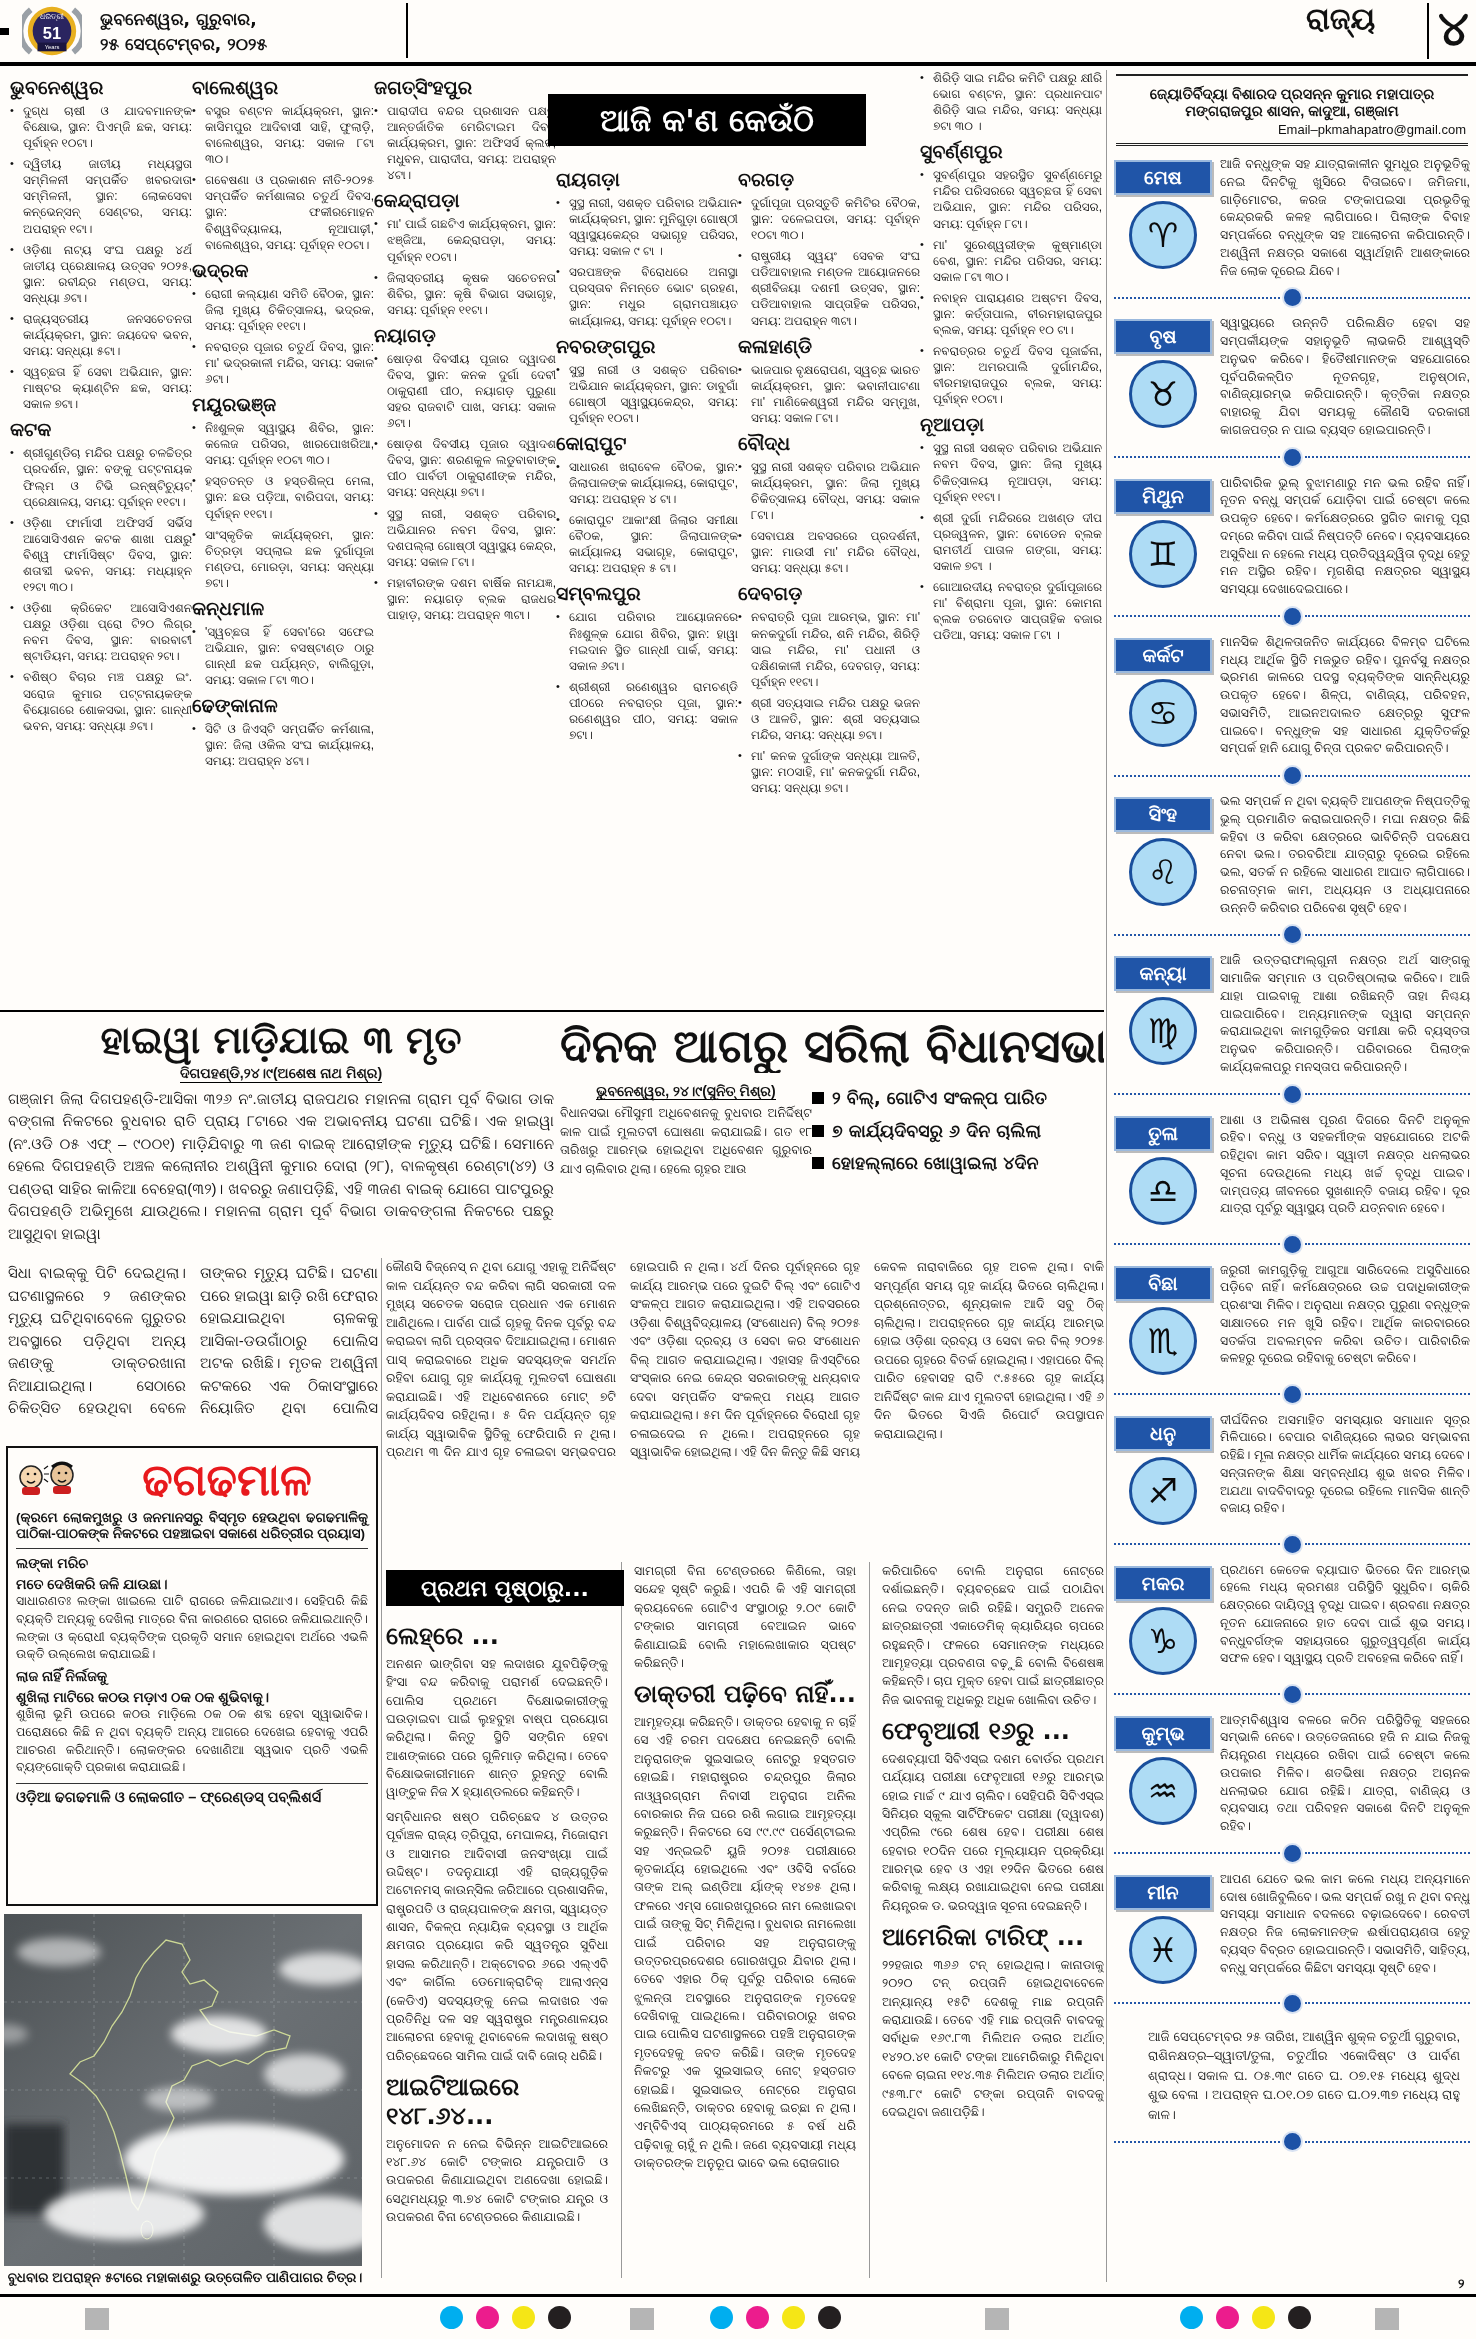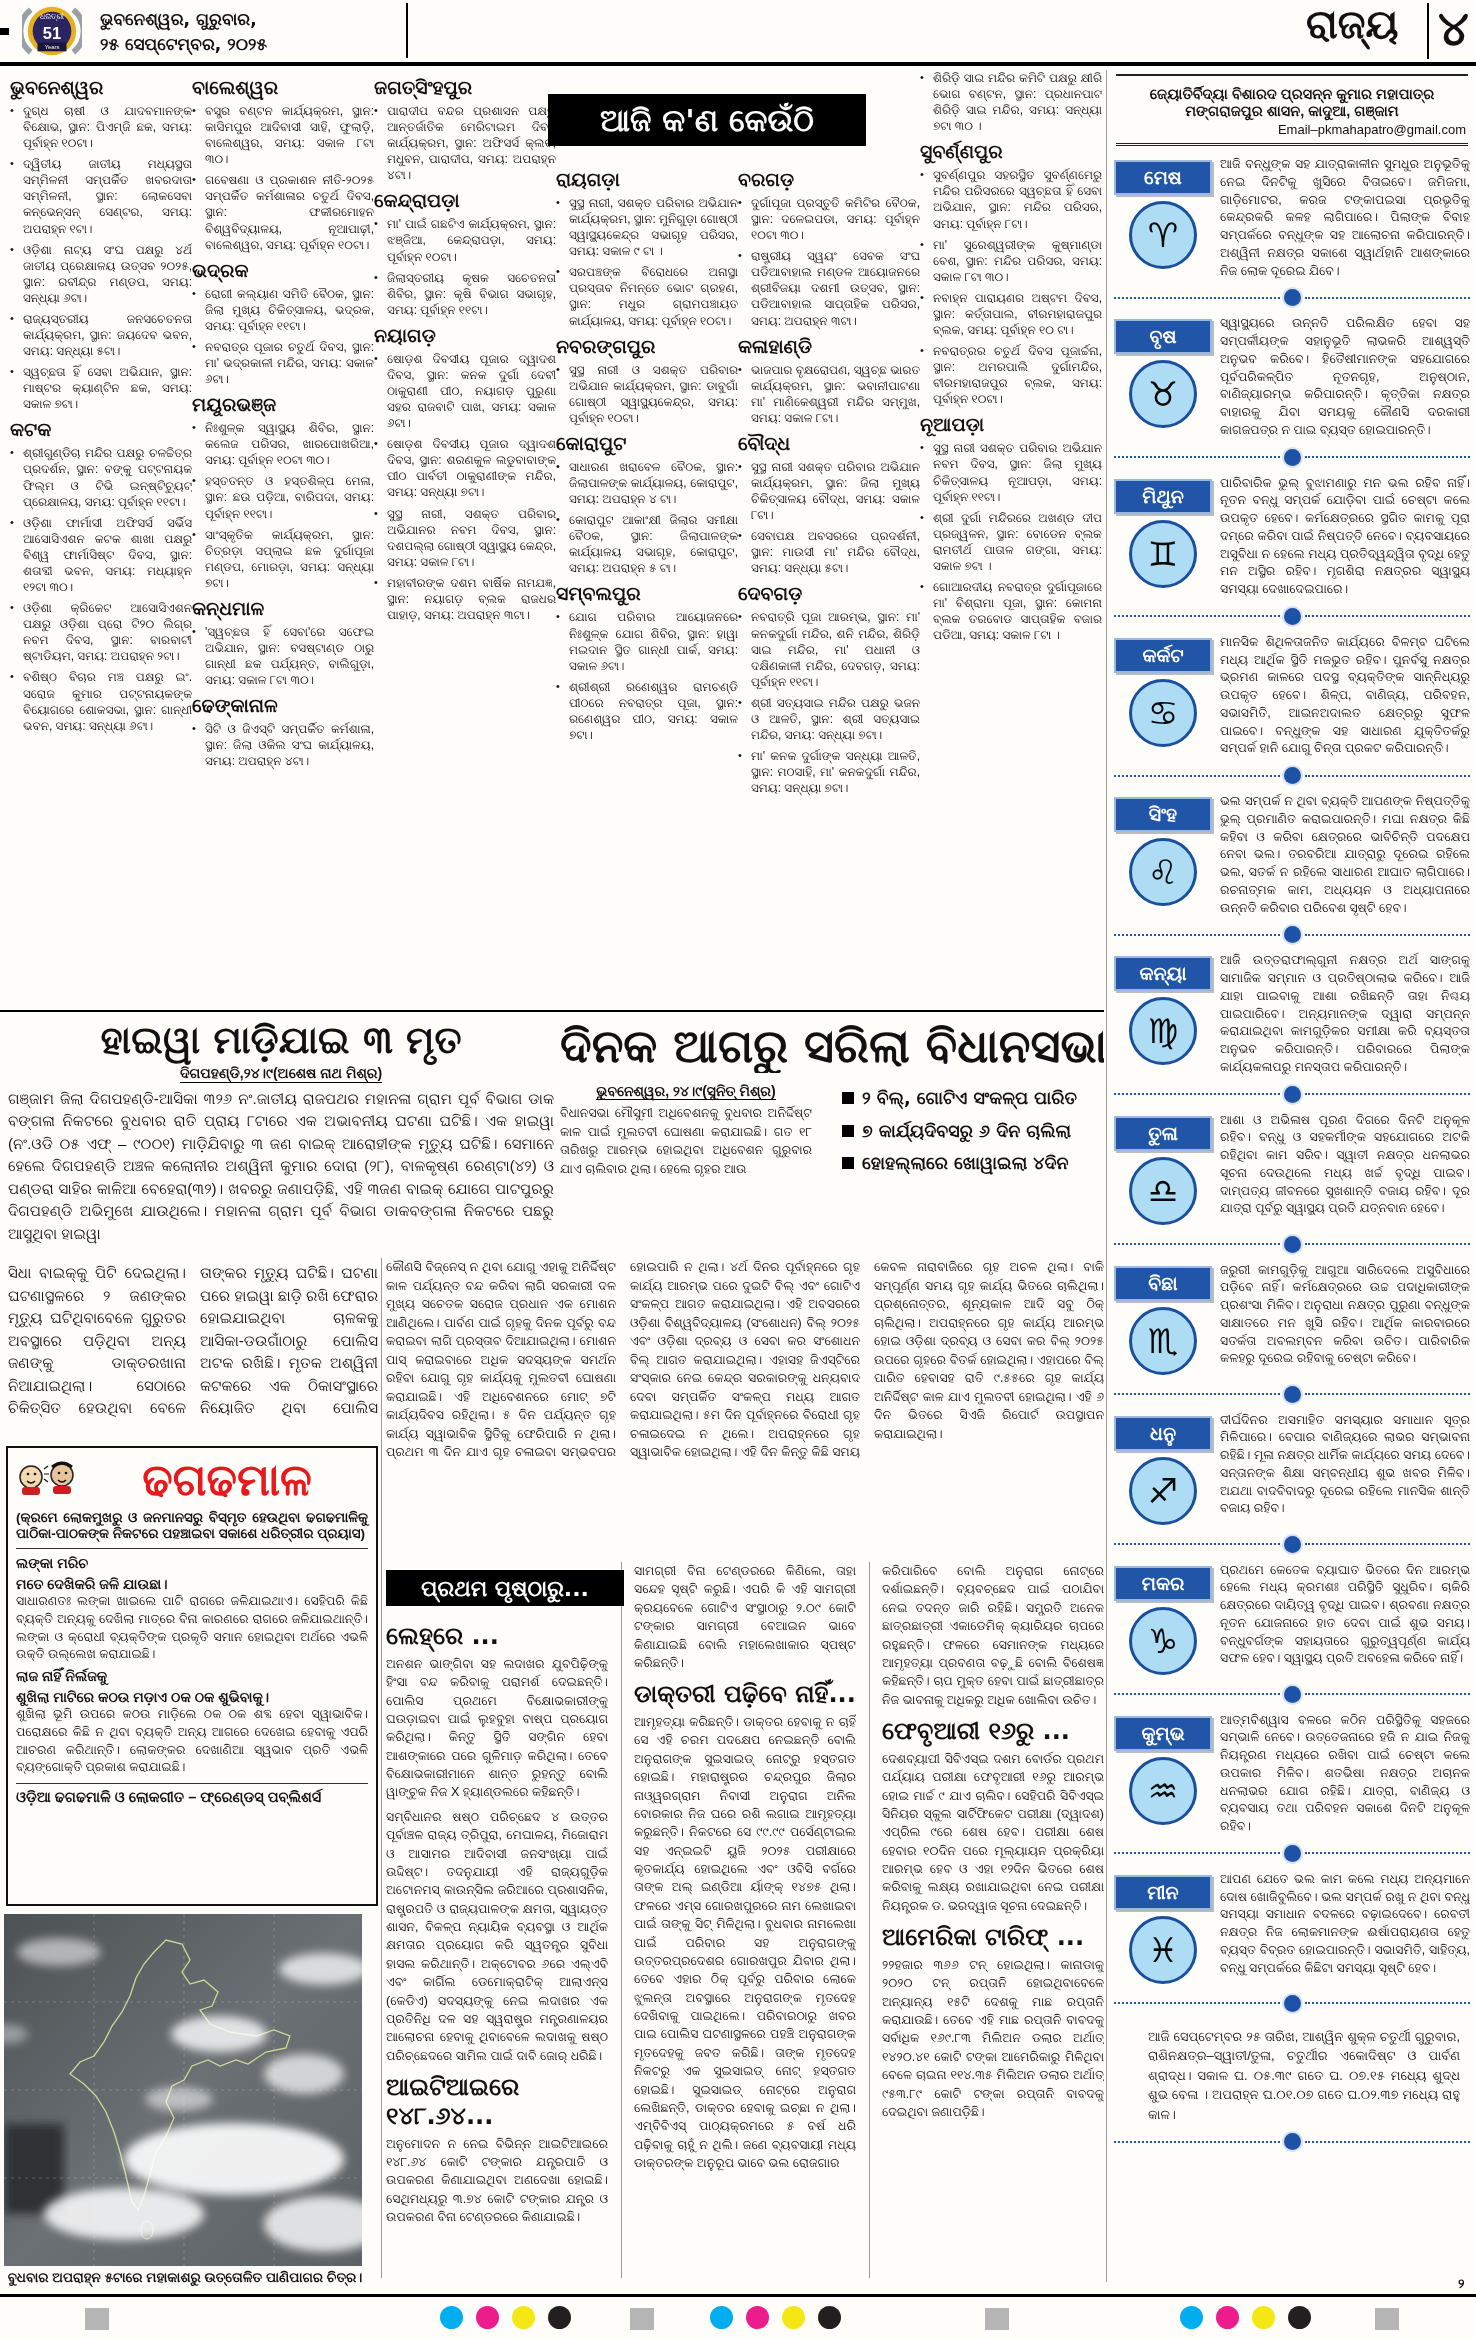--- a/index.html
+++ b/index.html
@@ -4,21 +4,21 @@
 <style>
   html,body{margin:0;padding:0;background:#fff;}
   .page{position:relative;width:1476px;height:2339px;background:#fffdfa;overflow:hidden;
         font-family:"Liberation Sans","DejaVu Sans",sans-serif;color:#111;}
   
   .masthead{position:absolute;left:0;top:0;width:1476px;height:62px;border-bottom:4px solid #000;}
   .tick{position:absolute;left:0;top:28px;width:9px;height:7px;background:#000;}
   .logo{position:absolute;left:22px;top:2px;width:60px;height:58px;}
   .dateline{position:absolute;left:100px;top:7px;font-weight:bold;font-size:17px;line-height:1.45;font-family:"DejaVu Sans",sans-serif;}
   .mast-div1{position:absolute;left:406px;top:3px;width:2px;height:55px;background:#000;}
-  .section-title{position:absolute;left:1306px;top:1px;font-size:40px;font-weight:800;font-family:"DejaVu Sans",sans-serif;}
+  .section-title{position:absolute;left:1306px;top:1px;font-size:30px;font-weight:800;font-family:"DejaVu Sans",sans-serif;}
   .mast-div2{position:absolute;left:1427px;top:3px;width:2px;height:56px;background:#000;}
   .page-number{position:absolute;left:1438px;top:0px;font-size:48px;font-weight:800;font-family:"DejaVu Sans",sans-serif;}
   
   .events{position:absolute;left:10px;top:70px;width:1092px;height:936px;display:flex;gap:0;overflow:hidden;}
   .ev-col{flex:1 1 0;overflow:hidden;}
   .ev-col.pad-top{padding-top:92px;}
   .city{font-family:"DejaVu Sans",sans-serif;font-size:19px;font-weight:800;margin:6px 0 4px 0;}
   .ev-item{display:flex;gap:5px;font-size:12px;line-height:1.34;text-align:justify;margin-bottom:5px;}
   .blt{flex:0 0 8px;font-size:11px;line-height:1.4;}
   .events-banner{position:absolute;left:548px;top:94px;width:318px;height:52px;background:#000;color:#fff;
@@ -47,21 +47,21 @@
   
   .rule-articles{position:absolute;left:0;top:1010px;width:1104px;height:2px;background:#000;}
   .accident{position:absolute;left:8px;top:1020px;width:546px;}
   .acc-head{font-size:38px;font-weight:800;text-align:center;font-family:"DejaVu Sans",sans-serif;line-height:1.1;}
   .acc-date{font-size:14px;font-weight:bold;text-align:center;margin:3px 0 6px 0;}
   .acc-date span{border-bottom:1px solid #000;padding-bottom:1px;}
   .body-t{font-size:15px;line-height:1.5;text-align:justify;}
   .accident-cont{position:absolute;left:8px;top:1262px;width:370px;height:176px;column-count:2;column-gap:14px;overflow:hidden;}
   .assembly{position:absolute;left:560px;top:1020px;width:544px;}
   .asm-head{font-size:46px;font-weight:800;font-family:"DejaVu Sans",sans-serif;white-space:nowrap;overflow:hidden;text-align:center;line-height:1.15;}
-  .asm-top{display:flex;gap:30px;margin-top:10px;}
+  .asm-top{display:flex;gap:0;margin-top:10px;}
   .asm-lead{flex:0 0 252px;}
   .asm-date{font-size:14px;font-weight:bold;text-align:center;margin-bottom:4px;}
   .asm-date span{border-bottom:1px solid #000;}
   .asm-bullets{flex:1;padding-top:4px;}
   .asm-bullet{display:flex;gap:8px;align-items:flex-start;font-size:17.5px;font-weight:800;font-family:"DejaVu Sans",sans-serif;line-height:1.35;margin-bottom:9px;}
   .sq{flex:0 0 12px;width:12px;height:12px;background:#000;margin-top:5px;}
   .assembly-cols{position:absolute;left:386px;top:1258px;width:718px;height:300px;column-count:3;column-gap:14px;overflow:hidden;
      font-size:12.5px;line-height:1.48;text-align:justify;}
   .vr1{position:absolute;left:381px;top:1258px;width:1px;height:1020px;background:#999;}
   

